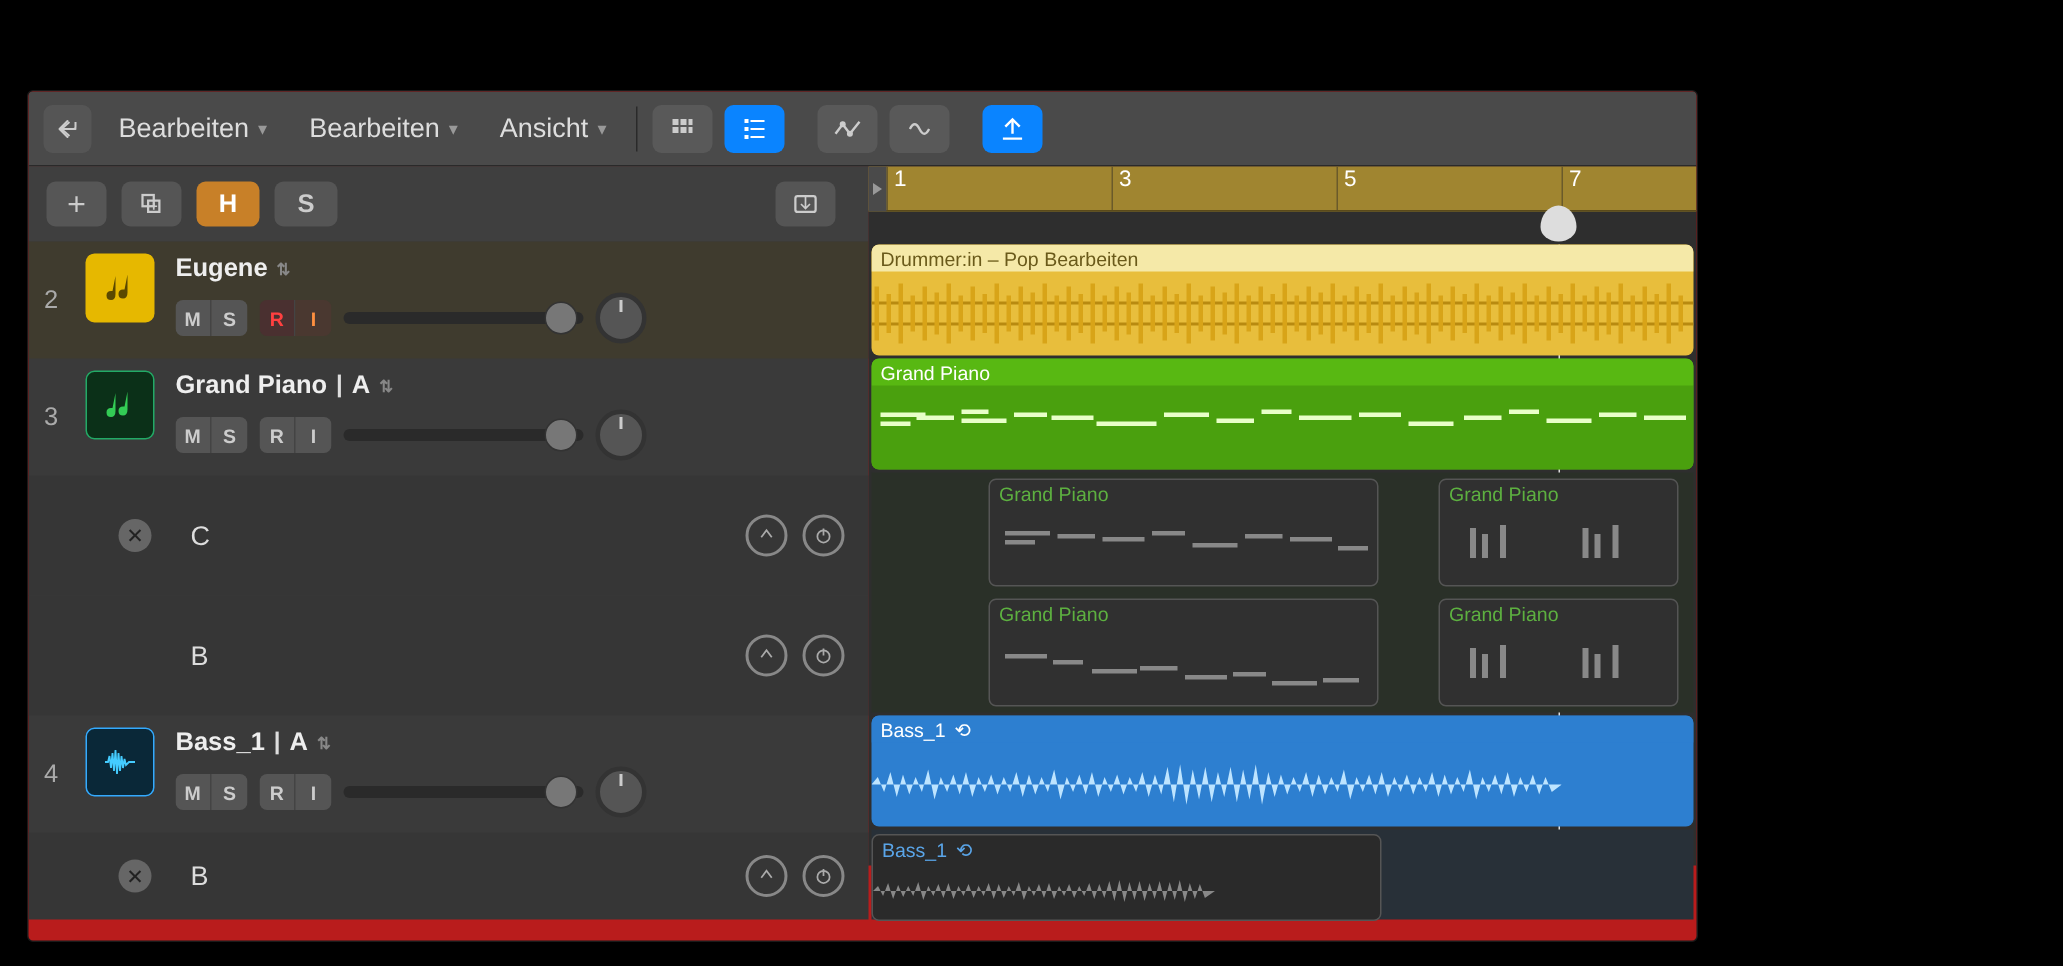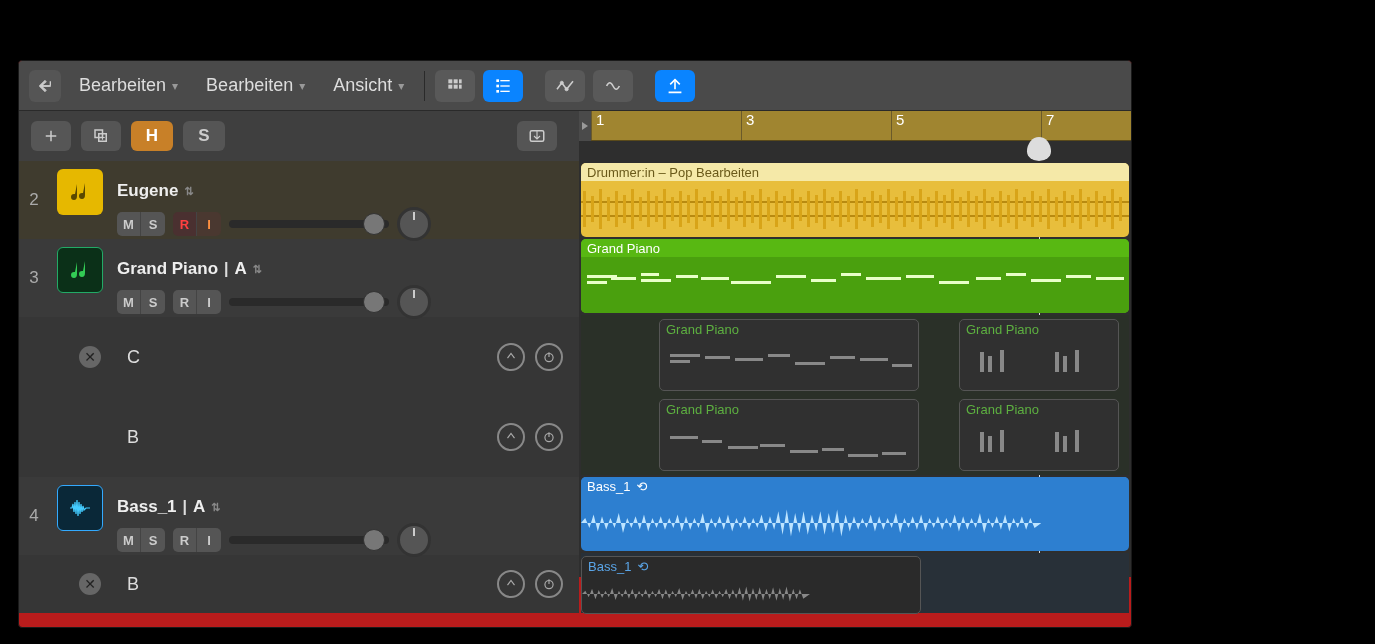--- a/index.html
+++ b/index.html
@@ -32,21 +32,21 @@
 
 
 .tracks{width:560px;background:#3a3a3a;}
 .track{display:flex;align-items:stretch;}
 .tnum{width:30px;display:flex;align-items:center;justify-content:center;color:#aaa;font-size:17px;}
 .ticon{width:46px;height:46px;border-radius:6px;margin:8px 0 8px 8px;display:flex;align-items:center;justify-content:center;}
 .ticon.yellow{background:#e6b800;}
 .ticon.green{background:#0b3018;border:1px solid #2a6;}
 .ticon.blue{background:#0a2838;border:1px solid #3af;}
 .ticon svg{width:24px;height:24px;}
-.tbody{flex:1;padding:20px 10px 6px 14px;}
+.tbody{flex:1;padding:8px 10px 6px 14px;}
 .tname{color:#eee;font-size:17px;font-weight:600;display:flex;align-items:center;gap:6px;}
 .tname .takepick{color:#ddd;font-size:16px;}
 .tchev{color:#888;font-size:11px;}
 .tctrl{display:flex;align-items:center;gap:8px;margin-top:6px;}
 .tgroup{display:flex;border-radius:5px;overflow:hidden;}
 .tgbtn{width:24px;height:24px;background:#555;display:flex;align-items:center;justify-content:center;color:#ccc;font-size:13px;font-weight:bold;border-right:1px solid #444;cursor:pointer;}
 .tgbtn:last-child{border-right:none;}
 .tgbtn.r{color:#ff4040;background:#4a3030;}
 .tgbtn.i{color:#ff9040;background:#4a3830;}
 .slider{flex:1;height:8px;background:#2a2a2a;border-radius:4px;position:relative;max-width:160px;}

